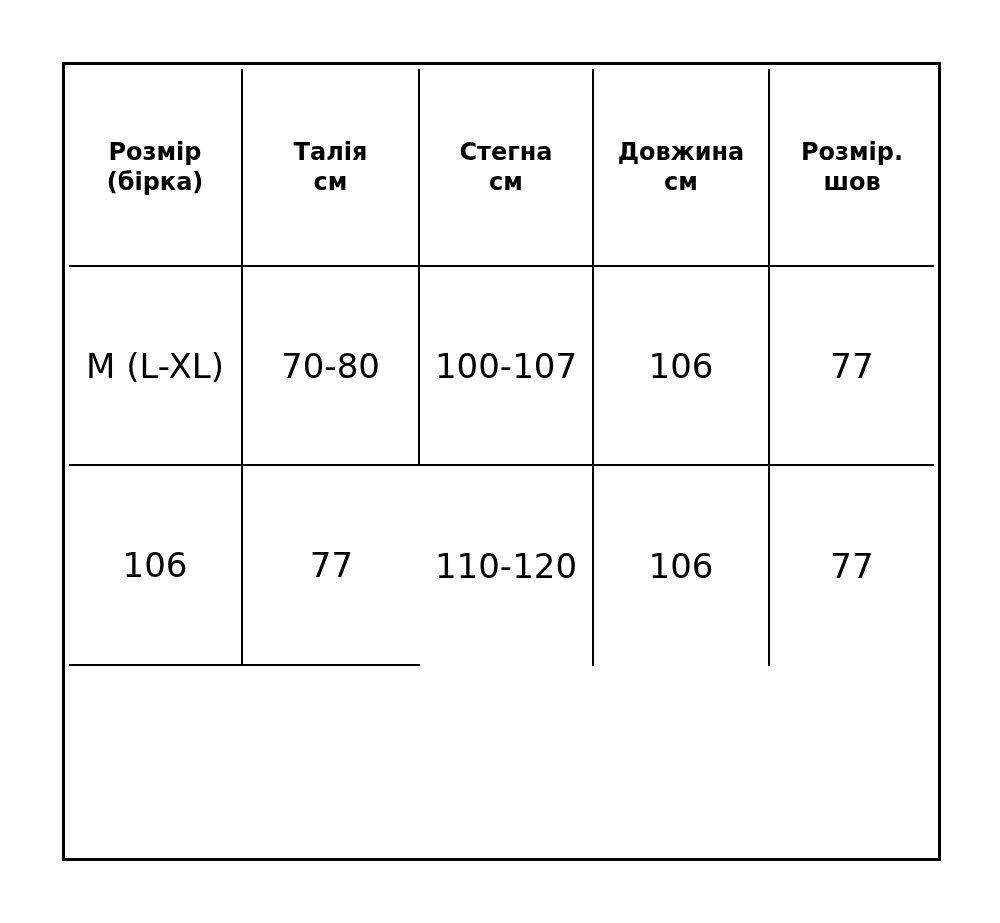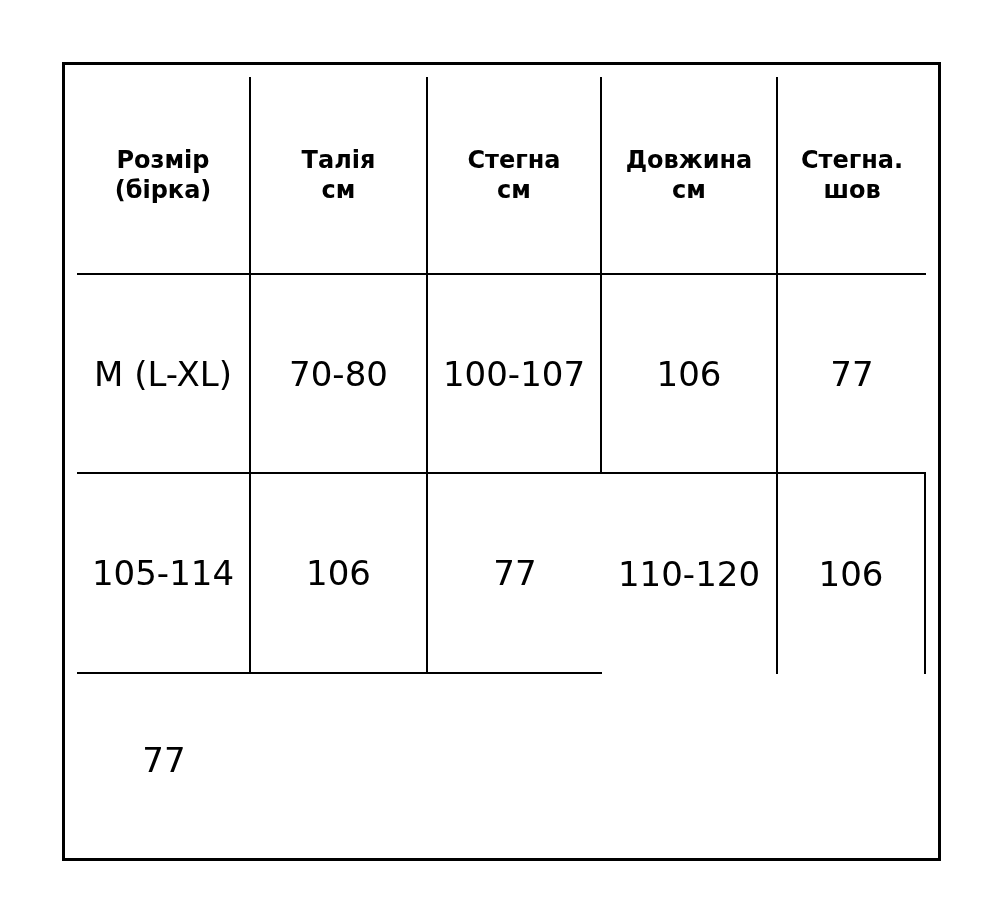--- a/index.html
+++ b/index.html
@@ -1,15 +1,15 @@
 <!DOCTYPE html>
 <html><head>
 <meta charset="utf-8">
 <style>
-  * { margin: 0; padding: 12px; box-sizing: border-box; }
+  * { margin: 0; padding: 4px; box-sizing: border-box; }
   html, body {
     width: 1000px;
     height: 923px;
     background: #ffffff;
     font-family: "DejaVu Sans", sans-serif;
     color: #000000;
     overflow: hidden;
   }
   .size-table {
     position: absolute;
@@ -65,44 +65,41 @@
   </div>
   <div class="cell header-cell">
     <span class="cell-text">Стегна
 см</span>
   </div>
   <div class="cell header-cell">
     <span class="cell-text">Довжина
 см</span>
   </div>
   <div class="cell header-cell last-col">
-    <span class="cell-text">Стегна.
+    <span class="cell-text">Розмір.
 шов</span>
   </div>
 
   <div class="cell body-cell">
     <span class="cell-text">M (L-XL)</span>
   </div>
   <div class="cell body-cell">
     <span class="cell-text">70-80</span>
   </div>
   <div class="cell body-cell">
     <span class="cell-text">100-107</span>
   </div>
   <div class="cell body-cell">
     <span class="cell-text">106</span>
   </div>
   <div class="cell body-cell last-col">
     <span class="cell-text">77</span>
   </div>
 
   <div class="cell body-cell">
-    <span class="cell-text">105-114</span>
-  </div>
-  <div class="cell body-cell">
     <span class="cell-text">106</span>
   </div>
   <div class="cell body-cell last-col">
     <span class="cell-text">77</span>
   </div>
 
   <div class="cell body-cell last-row">
     <span class="cell-text">110-120</span>
   </div>
   <div class="cell body-cell last-row">

